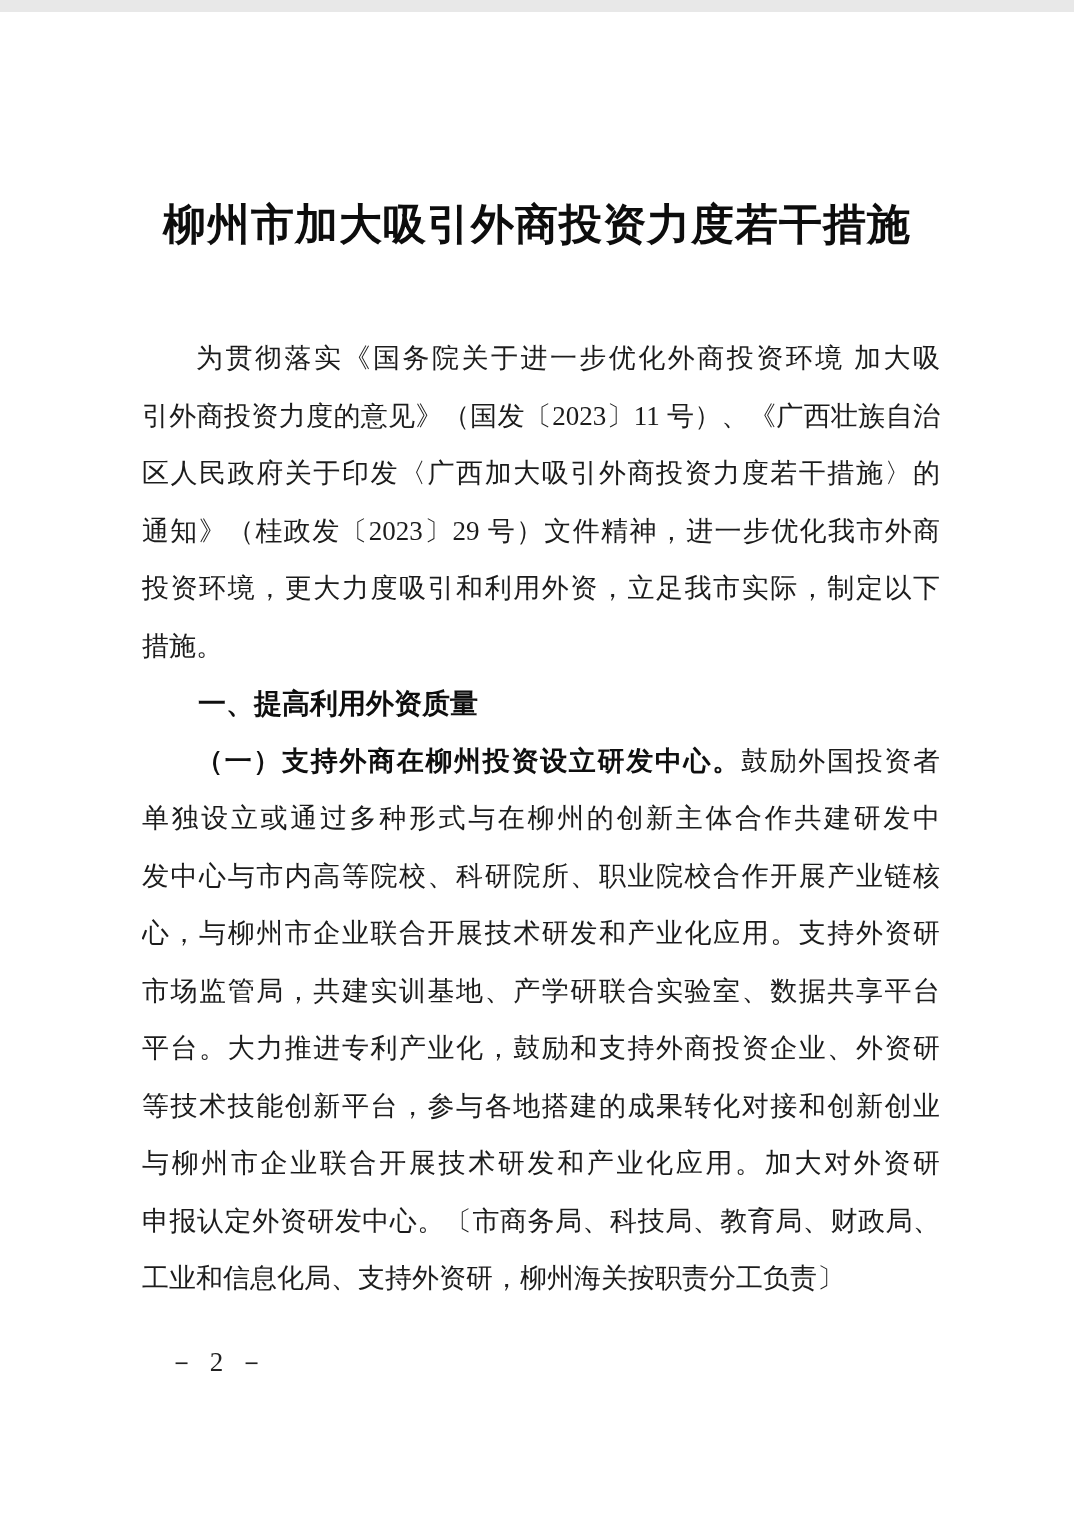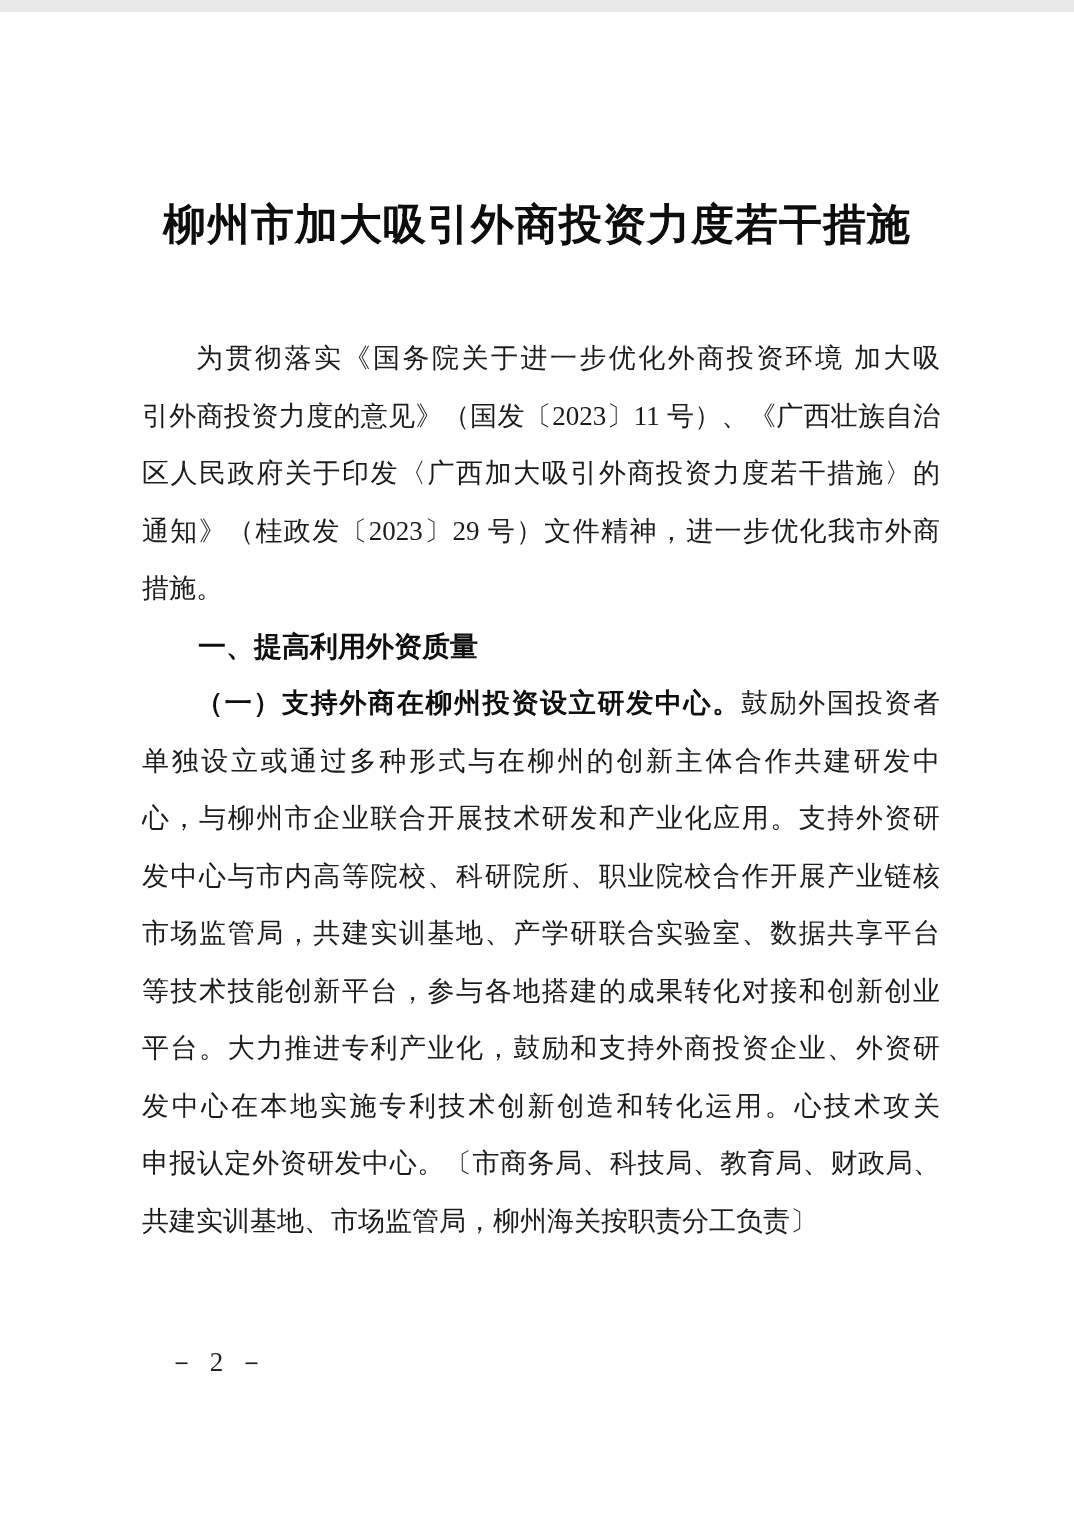--- a/index.html
+++ b/index.html
@@ -83,32 +83,33 @@
 <div class="page">
 
   <h1 class="doc-title">柳州市加大吸引外商投资力度若干措施</h1>
 
   <div class="content">
 
     <div class="line indent">为贯彻落实《国务院关于进一步优化外商投资环境 加大吸</div>
     <div class="line">引外商投资力度的意见》（国发〔2023〕11 号）、《广西壮族自治</div>
     <div class="line">区人民政府关于印发〈广西加大吸引外商投资力度若干措施〉的</div>
     <div class="line">通知》（桂政发〔2023〕29 号）文件精神，进一步优化我市外商</div>
+    <div class="line">投资环境，更大力度吸引和利用外资，立足我市实际，制定以下</div>
     <div class="line short">措施。</div>
 
     <div class="line indent section-heading">一、提高利用外资质量</div>
 
     <div class="line indent"><span class="lead">（一）支持外商在柳州投资设立研发中心。</span><span>鼓励外国投资者</span></div>
     <div class="line">单独设立或通过多种形式与在柳州的创新主体合作共建研发中</div>
+    <div class="line">发中心与市内高等院校、科研院所、职业院校合作开展产业链核</div>
     <div class="line">心，与柳州市企业联合开展技术研发和产业化应用。支持外资研</div>
-    <div class="line">发中心与市内高等院校、科研院所、职业院校合作开展产业链核</div>
     <div class="line">市场监管局，共建实训基地、产学研联合实验室、数据共享平台</div>
+    <div class="line">平台。大力推进专利产业化，鼓励和支持外商投资企业、外资研</div>
     <div class="line">等技术技能创新平台，参与各地搭建的成果转化对接和创新创业</div>
-    <div class="line">平台。大力推进专利产业化，鼓励和支持外商投资企业、外资研</div>
-    <div class="line">发中心在本地实施专利技术创新创造和转化运用。心技术攻关</div>
+    <div class="line">与柳州市企业联合开展技术研发和产业化应用。加大对外资研</div>
     <div class="line">申报认定外资研发中心。〔市商务局、科技局、教育局、财政局、</div>
-    <div class="line short">共建实训基地、市场监管局，柳州海关按职责分工负责〕</div>
+    <div class="line short">工业和信息化局、支持外资研，柳州海关按职责分工负责〕</div>
 
   </div>
 
   <div class="page-number">－ 2 －</div>
 
 </div>
 
 </body></html>

